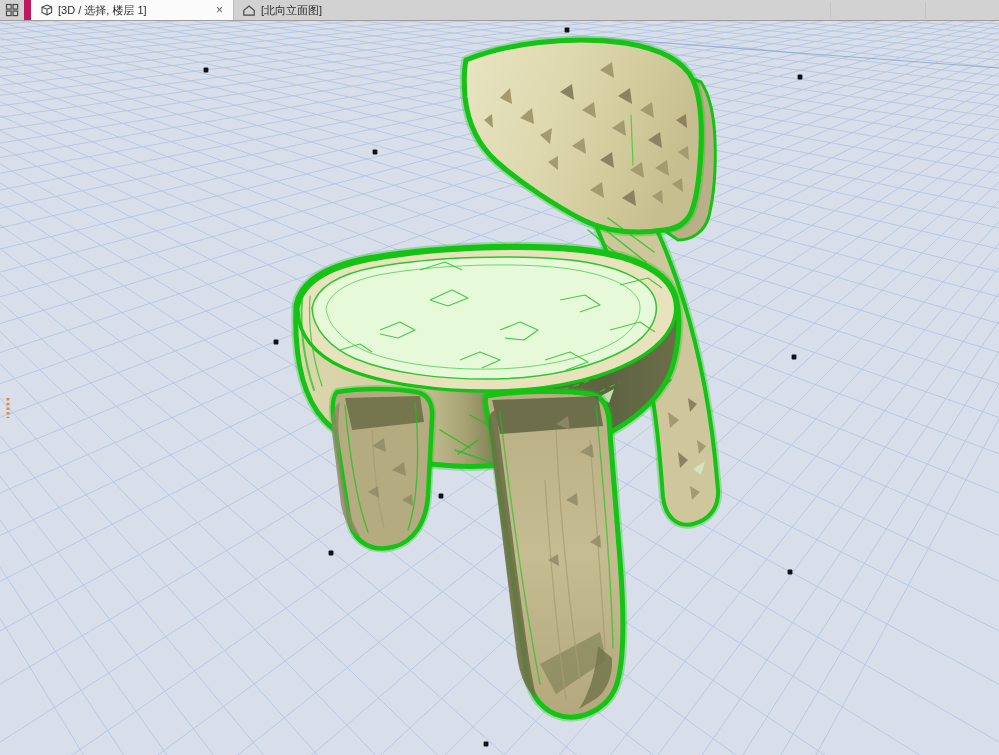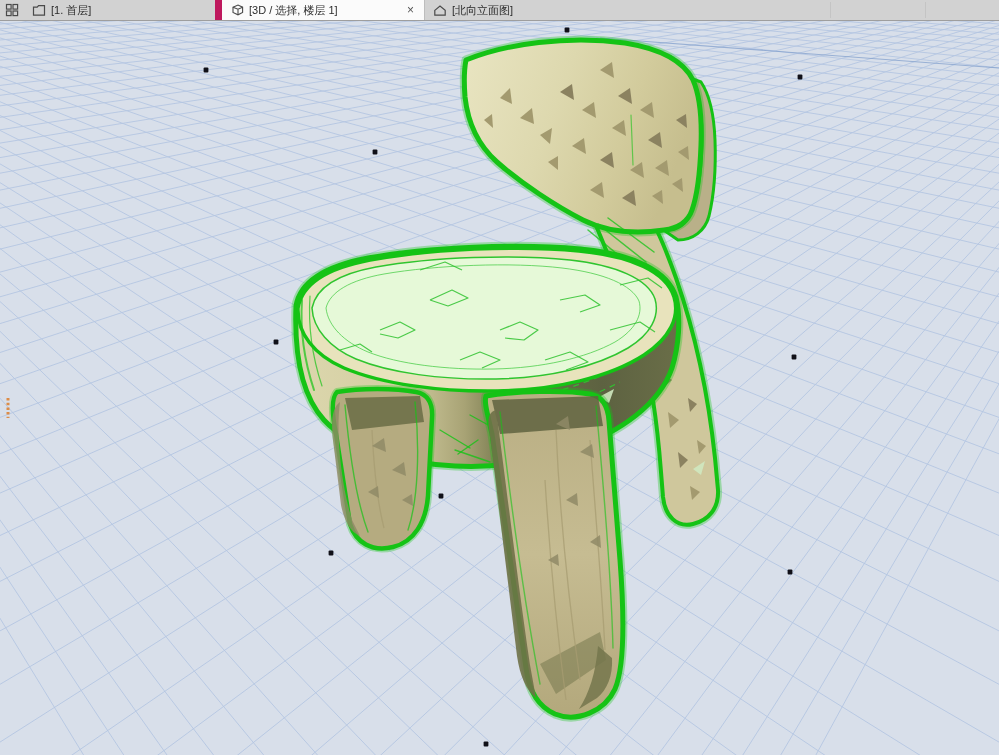--- a/index.html
+++ b/index.html
@@ -293,26 +293,20 @@
   <div class="tabbar">
     <div class="tbtn" title="">
       <svg class="ticon" width="14" height="14" viewBox="0 0 14 14" fill="none" stroke="#4a4a4a" stroke-width="1.2">
         <rect x="1.5" y="1.5" width="4.6" height="4.6"></rect>
           <rect x="8" y="1.5" width="4.6" height="4.6"></rect>
         <rect x="1.5" y="8" width="4.6" height="4.6"></rect>
           <rect x="8" y="8" width="4.6" height="4.6"></rect>
       </svg>
     </div>
 
-    <div class="tab t1">
-      <svg class="ticon" width="14" height="13" viewBox="0 0 14 13" fill="none" stroke="#4a4a4a" stroke-width="1.2">
-        <path d="M1.5,3.2 L5.2,3.2 L6.6,1.6 L12.5,1.6 L12.5,11.2 L1.5,11.2 Z"></path>
-      </svg>
-      <span class="tlabel">[1. 首层]</span>
-    </div>
 
     <div class="tab active">
       <svg class="ticon" width="14" height="14" viewBox="0 0 14 14" fill="none" stroke="#4a4a4a" stroke-width="1.1">
         <path d="M3,4.2 L8,2 L12.6,4.2 L12.6,9.4 L8,11.8 L3,9.4 Z"></path>
         <path d="M3,4.2 L8,6.2 L12.6,4.2 M8,6.2 L8,11.8"></path>
       </svg>
       <span class="tlabel">[3D / 选择, 楼层 1]</span>
       <span class="close">×</span>
     </div>
 

